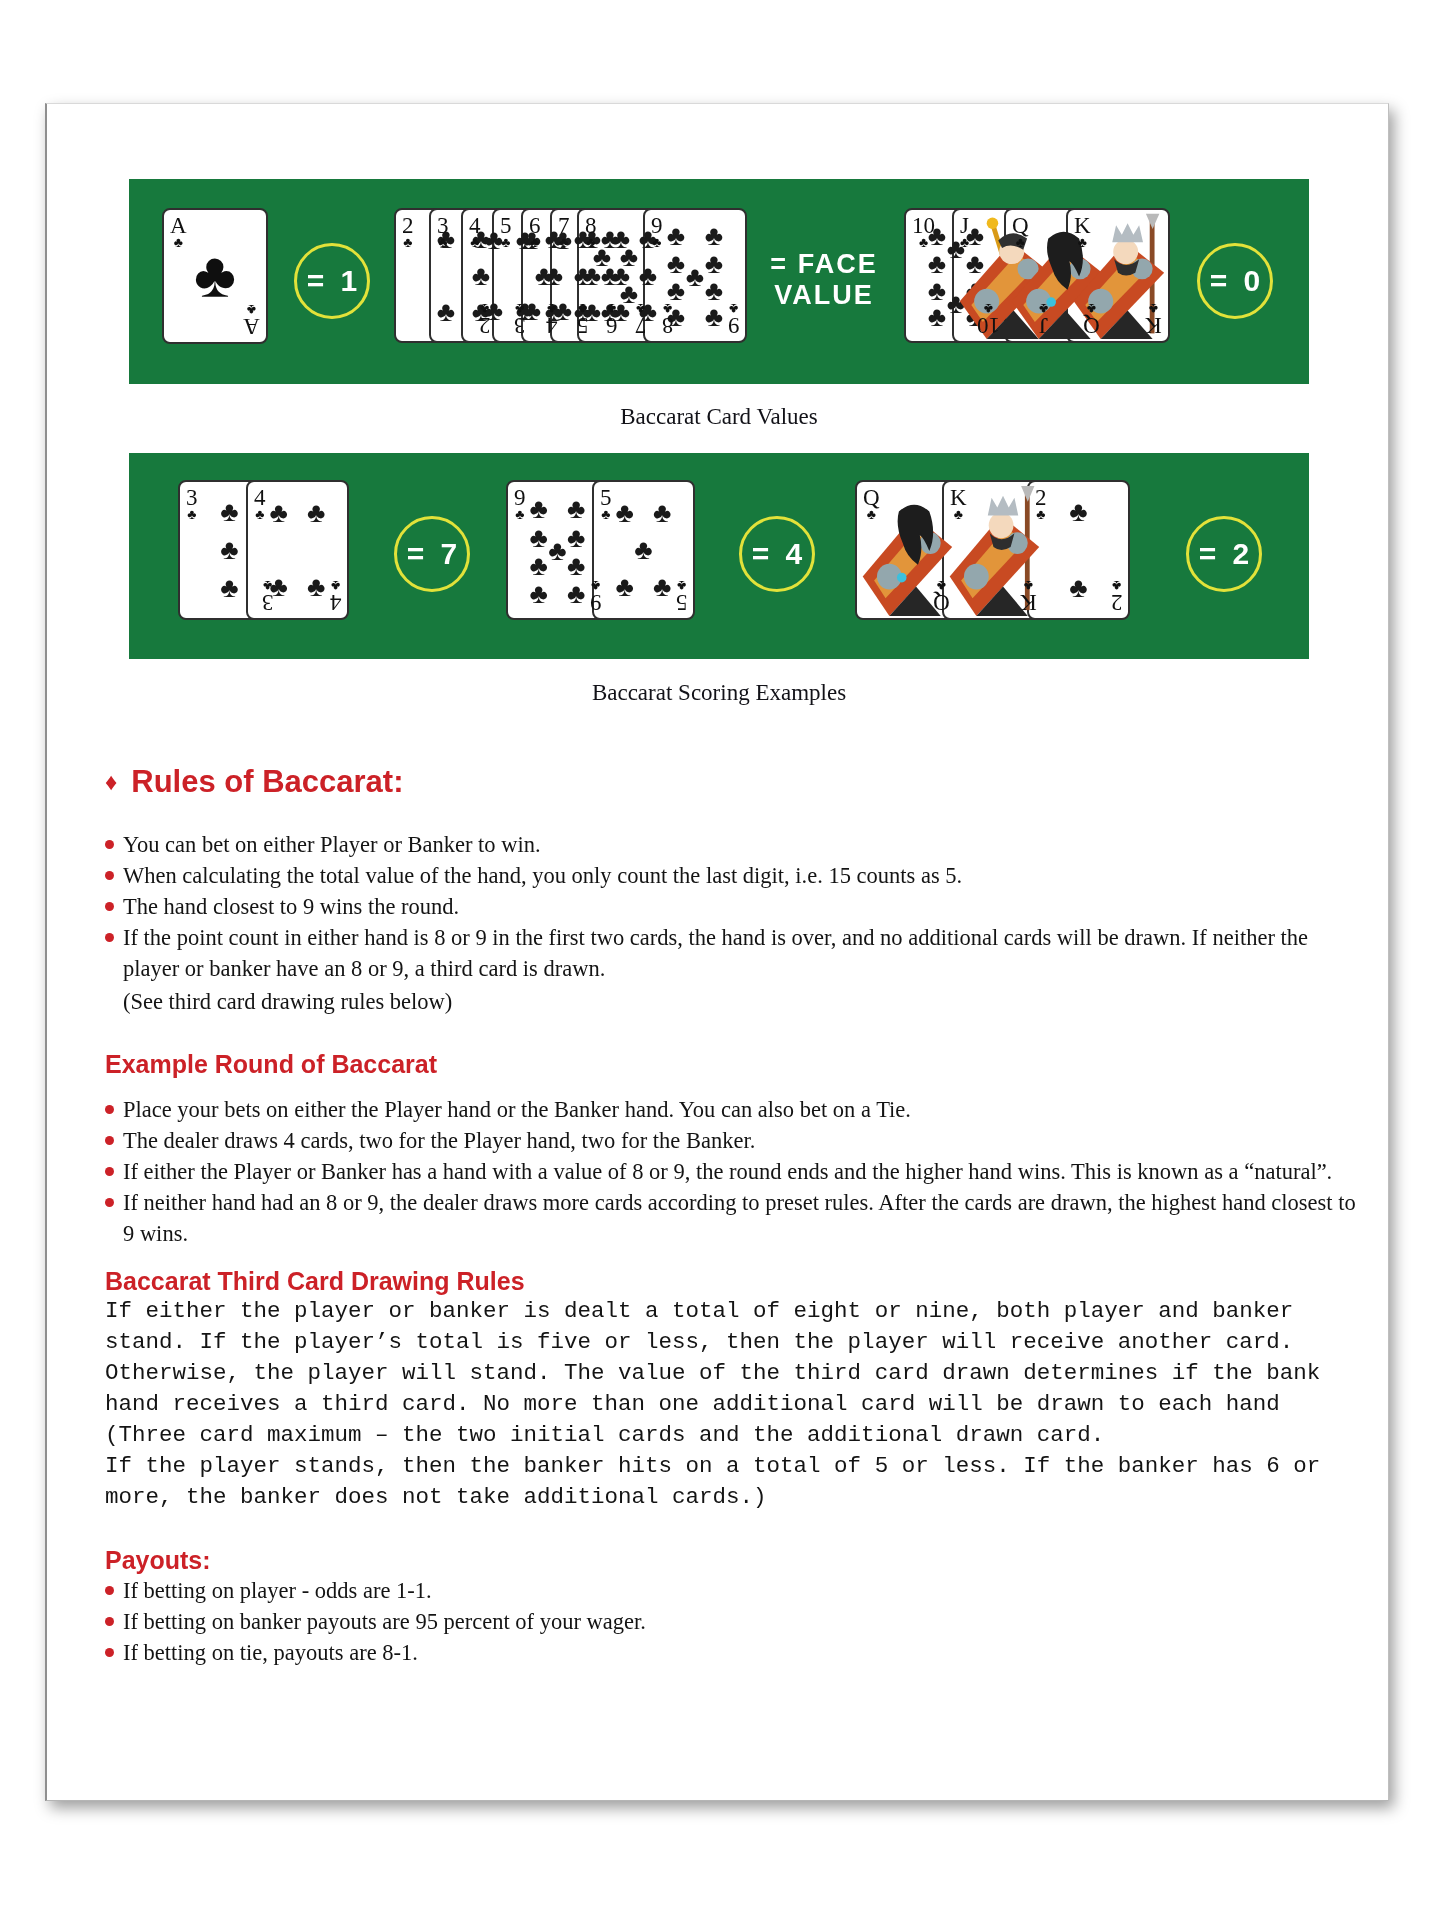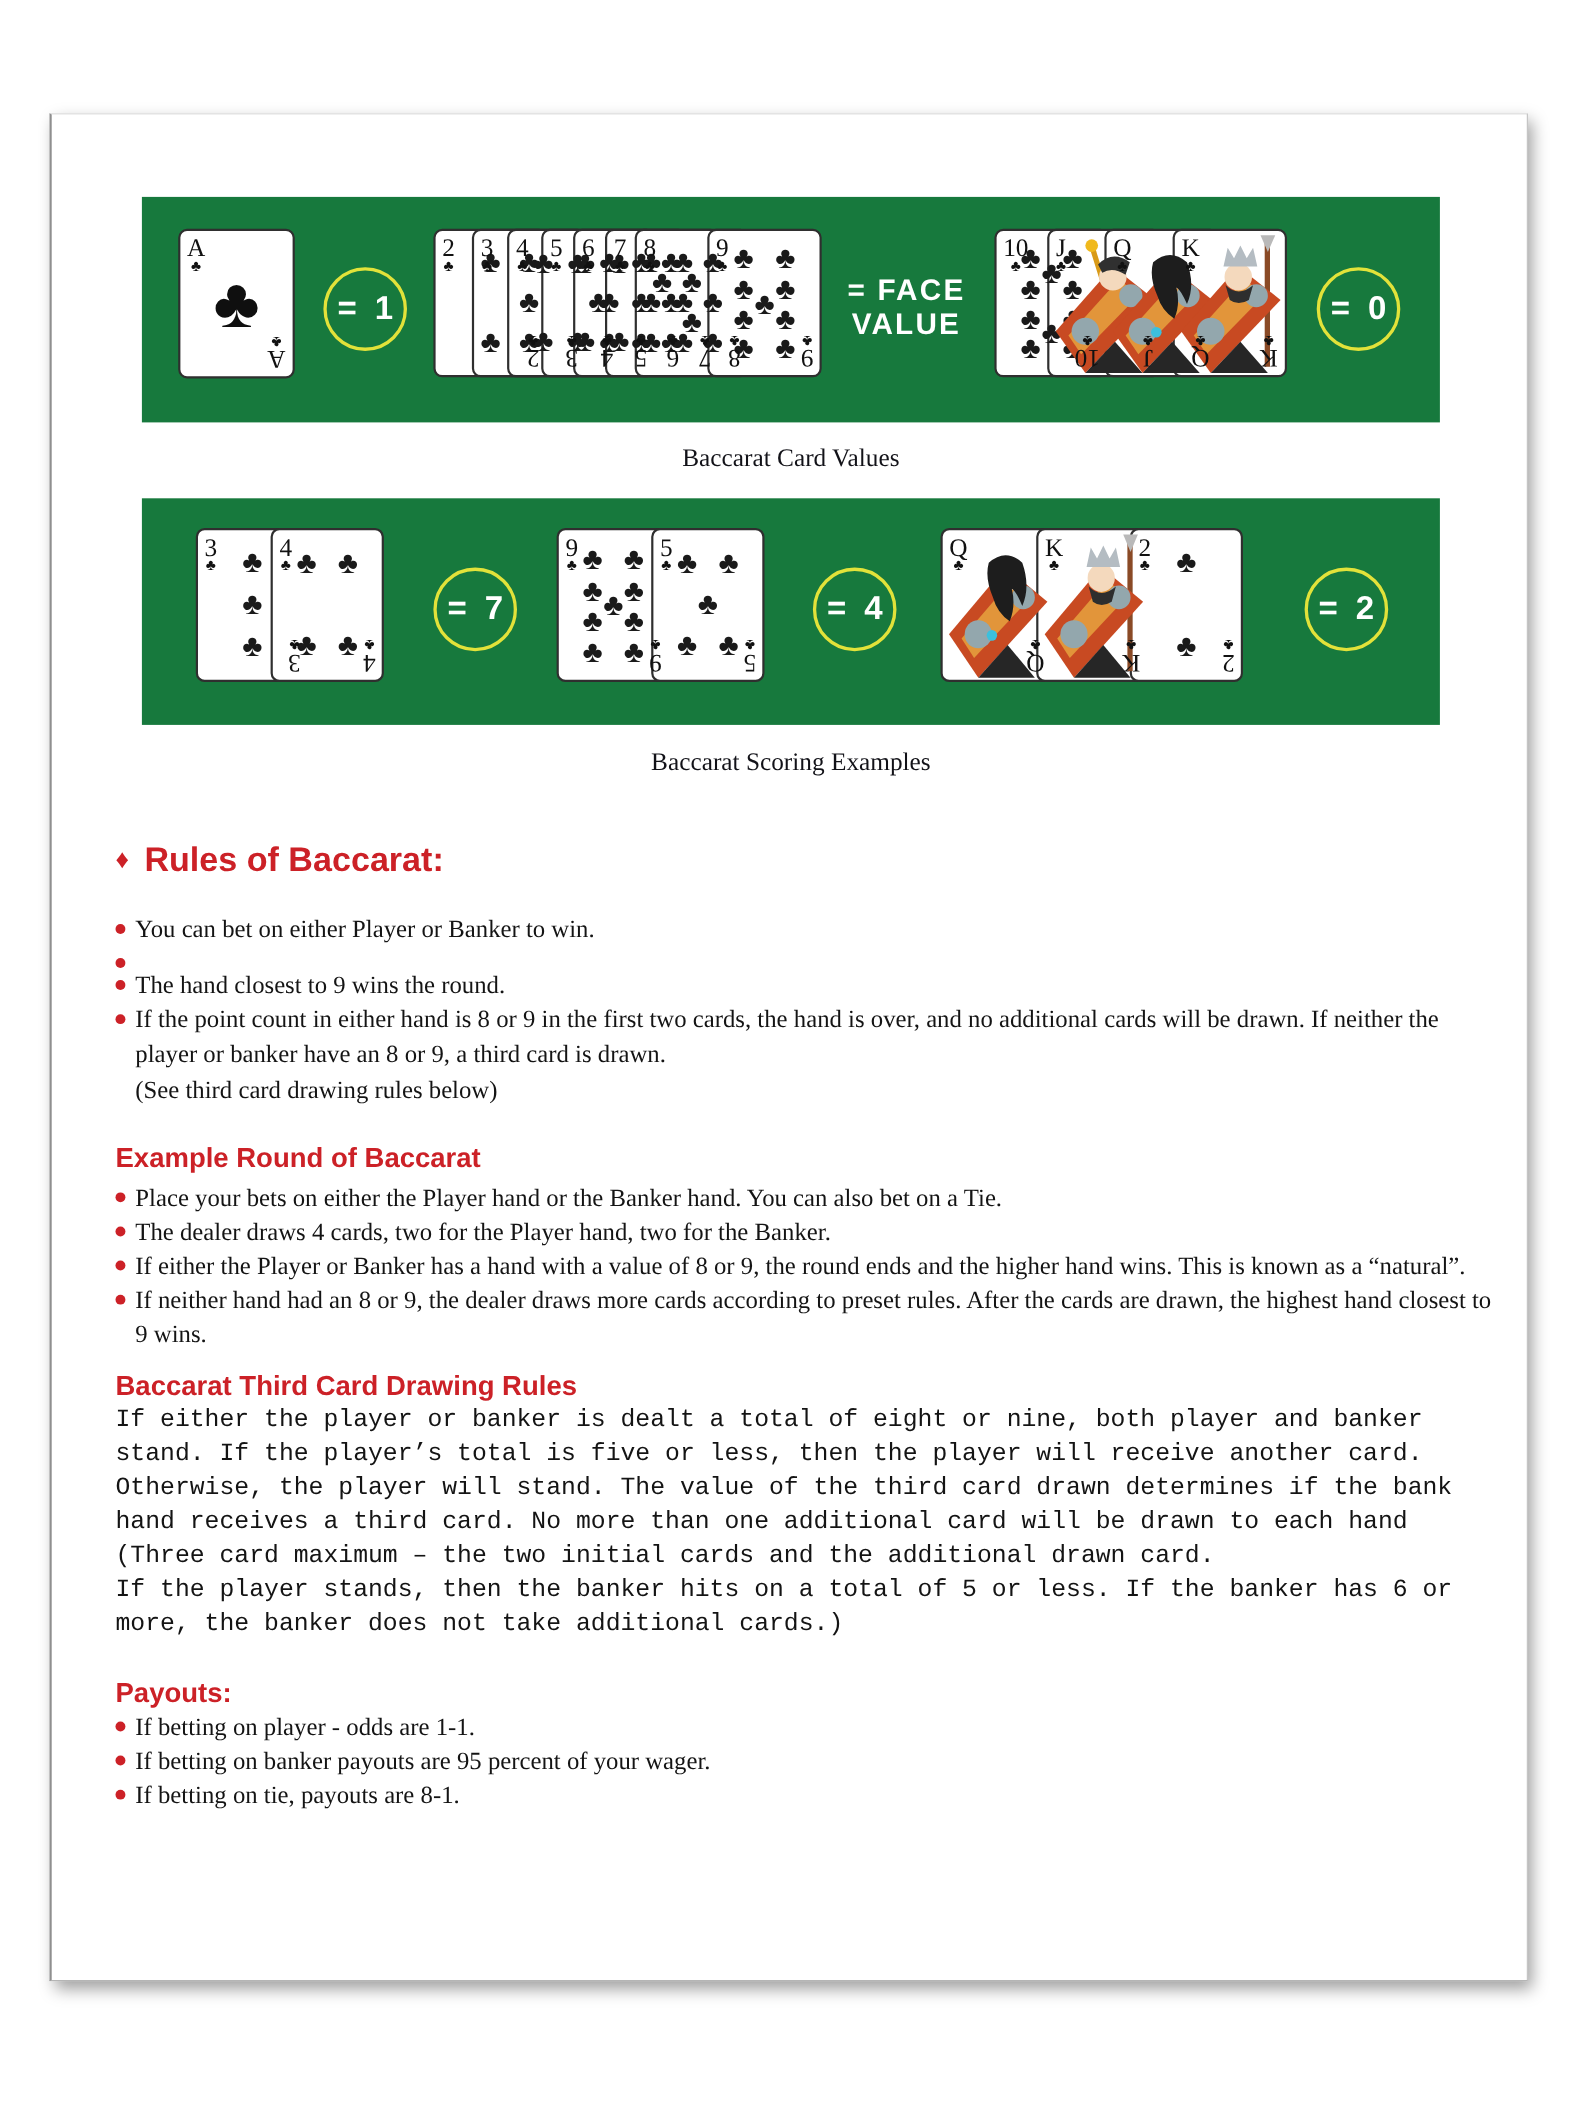--- a/index.html
+++ b/index.html
@@ -35,21 +35,21 @@
            display:flex;align-items:center;line-height:40px;}
   h2.rules .diamond{font-size:24px;margin-right:14px;}
   h3.sub{margin:0;font:bold 25px "Liberation Sans",sans-serif;color:#cc2127;line-height:30px;}
   ul.blist{list-style:none;margin:0;padding:0;font-size:22.5px;line-height:31px;}
   ul.blist li{display:flex;}
   .dot{width:9px;height:9px;border-radius:50%;background:#cc2127;margin:11px 9px 0 0;flex:none;}
   .note{padding-left:18px;font-size:22.5px;line-height:31px;margin-top:2px;}
   .para p{margin:0;font-size:22.5px;line-height:31px;font-family:Liberation Mono, monospace;}
   #rules-list{margin-top:27px;}
   #example-heading{margin-top:32px;}
-  #example-list{margin-top:5px;}
+  #example-list{margin-top:15px;}
   #third-heading{margin-top:17px;}
   #payouts-heading{margin-top:32px;}
 </style>
 </head>
 <body>
 
 <div class="page">
 
   <div class="banner" id="banner1">
     <div class="facevalue">
@@ -423,20 +423,21 @@
     <ul class="blist" id="rules-list">
 
         <li>
           <span class="dot"></span>
           <span>You can bet on either Player or Banker to win.</span>
         </li>
 
 
         <li>
           <span class="dot"></span>
+          <span>When calculating the total value of the hand, you only count the last digit, i.e. 15 counts as 5.</span>
         </li>
 
         <li>
           <span class="dot"></span>
           <span>The hand closest to 9 wins the round.</span>
         </li>
 
         <li>
           <span class="dot"></span>
           <span>If the point count in either hand is 8 or 9 in the first two cards, the hand is over, and no additional cards will be drawn. If neither the player or banker have an 8 or 9, a third card is drawn.</span>

